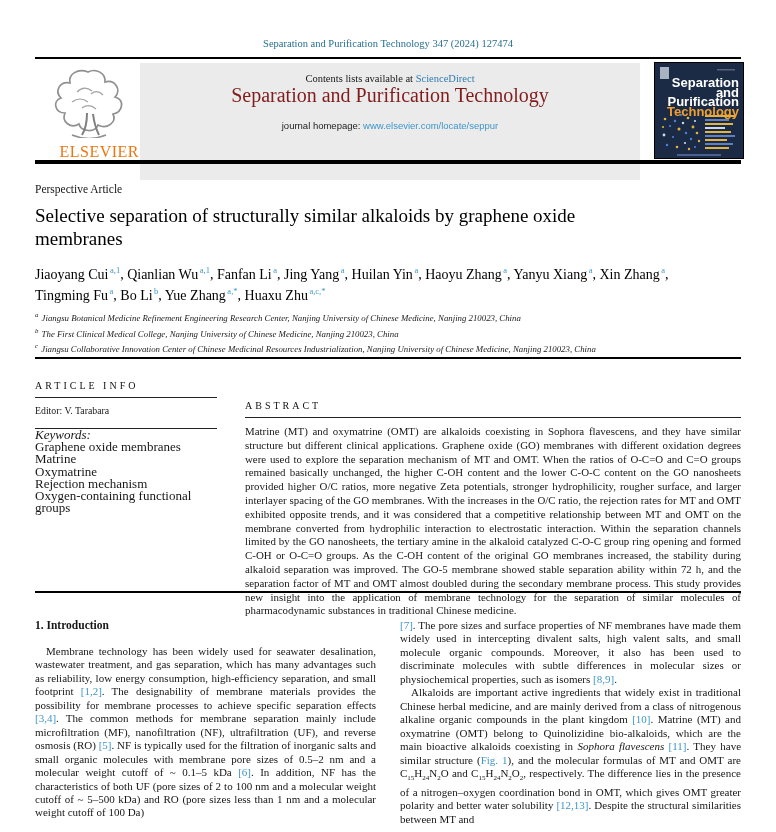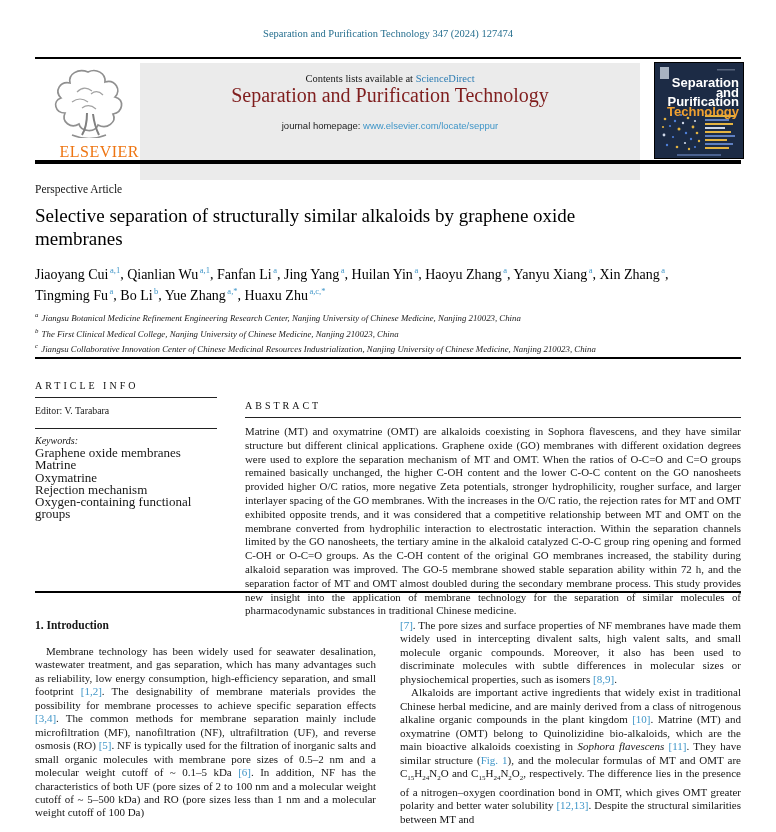--- a/index.html
+++ b/index.html
@@ -1,20 +1,20 @@
 <!DOCTYPE html>
 <html><head>
 <meta charset="utf-8">
 <style>
   html,body{margin:0;padding:0;background:#ffffff;}
   .page{position:relative;width:776px;height:832px;background:#fff;overflow:hidden;
         font-family:"Liberation Serif",serif;color:#161616;}
 
   
-  .running-head{position:absolute;top:28px;left:0;right:0;text-align:center;
+  .running-head{position:absolute;top:38px;left:0;right:0;text-align:center;
                 font-size:10.5px;color:#266f8f;font-family:Liberation Serif, serif;}
 
   
   .rule{position:absolute;left:35px;right:35px;background:#000;}
   .rule-a{top:57px;height:2px;}
   .rule-b{top:160px;height:4px;}
   .rule-c{top:357px;height:2px;}
   .rule-d{top:591px;height:2px;}
 
   
@@ -44,21 +44,21 @@
                 font-style:italic;line-height:11.6px;color:#1a1a1a;}
   .aff{white-space:nowrap;overflow:hidden;}
   sup.affsup{font-size:6.8px;margin-right:1px;}
 
   
   .infocol{position:absolute;left:35px;top:380px;width:182px;}
   .abscol{position:absolute;left:245px;top:400px;width:496px;}
   .colheading{font-size:10px;letter-spacing:3px;color:#111;}
   .hr1{border:none;border-top:1px solid #222;margin:6px 0 0 0;}
   .editor-line{font-size:9.8px;padding:7px 0 6px 0;}
-  .kw-label{font-style:italic;font-size:10px;margin-top:6px;line-height:12.2px;}
+  .kw-label{font-style:italic;font-size:13px;margin-top:0;line-height:12.2px;}
   .kw-item{font-size:13px;line-height:12.2px;}
   .abs-hr{border:none;border-top:1px solid #222;margin:6px 0 7px 0;}
   .abs-text{font-size:10.9px;line-height:13.8px;text-align:justify;}
 
   
   .col-left{position:absolute;left:35px;top:619px;width:341px;}
   .col-right{position:absolute;left:400px;top:619px;width:341px;}
   .sec-heading{font-size:11.5px;font-weight:bold;margin:0 0 14px 0;}
   .body-p{font-size:11px;line-height:13.45px;text-align:justify;margin:0;}
   .body-p.ind{text-indent:11px;}

